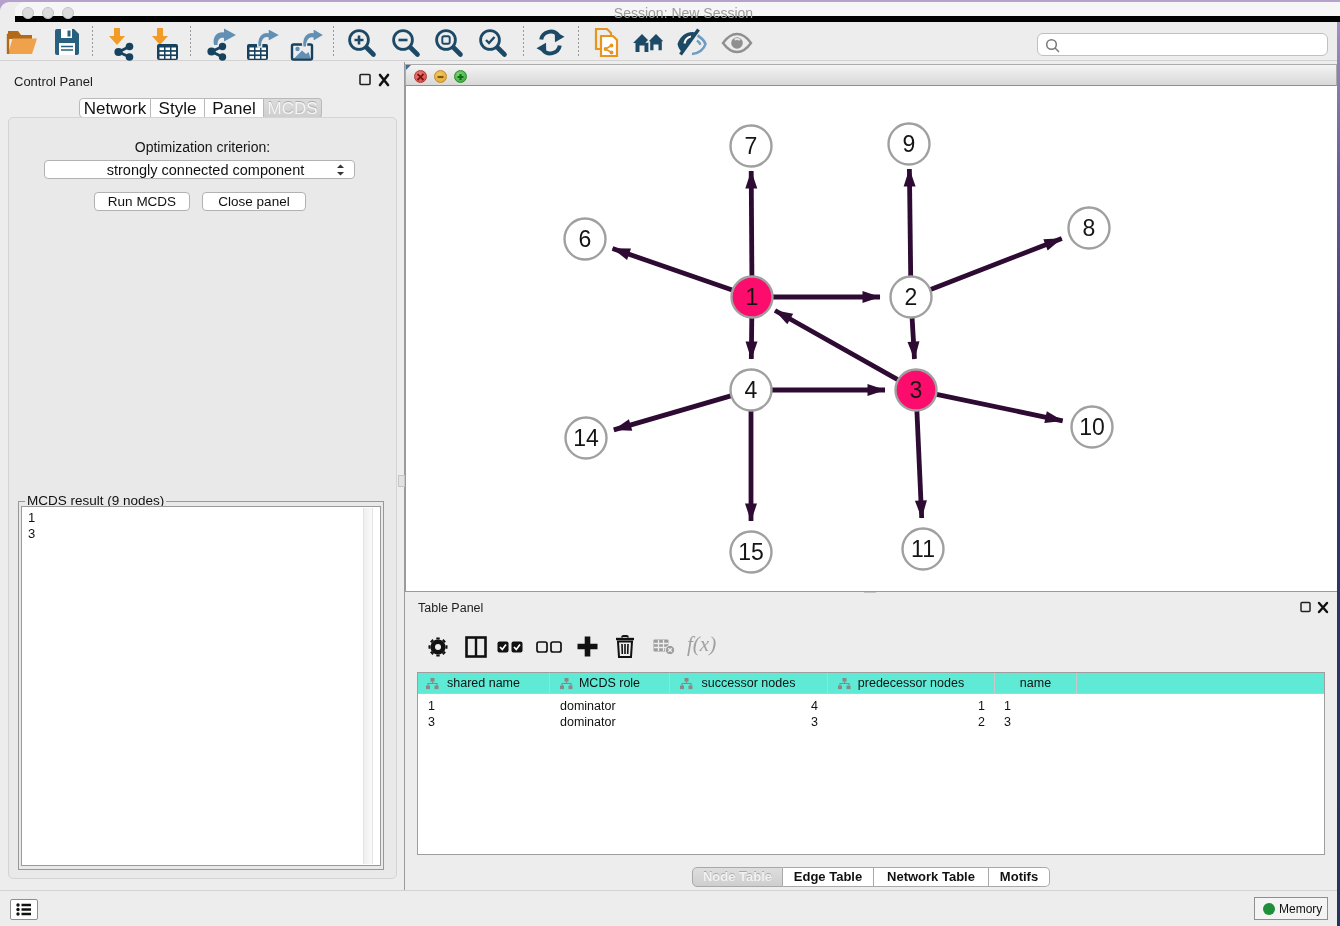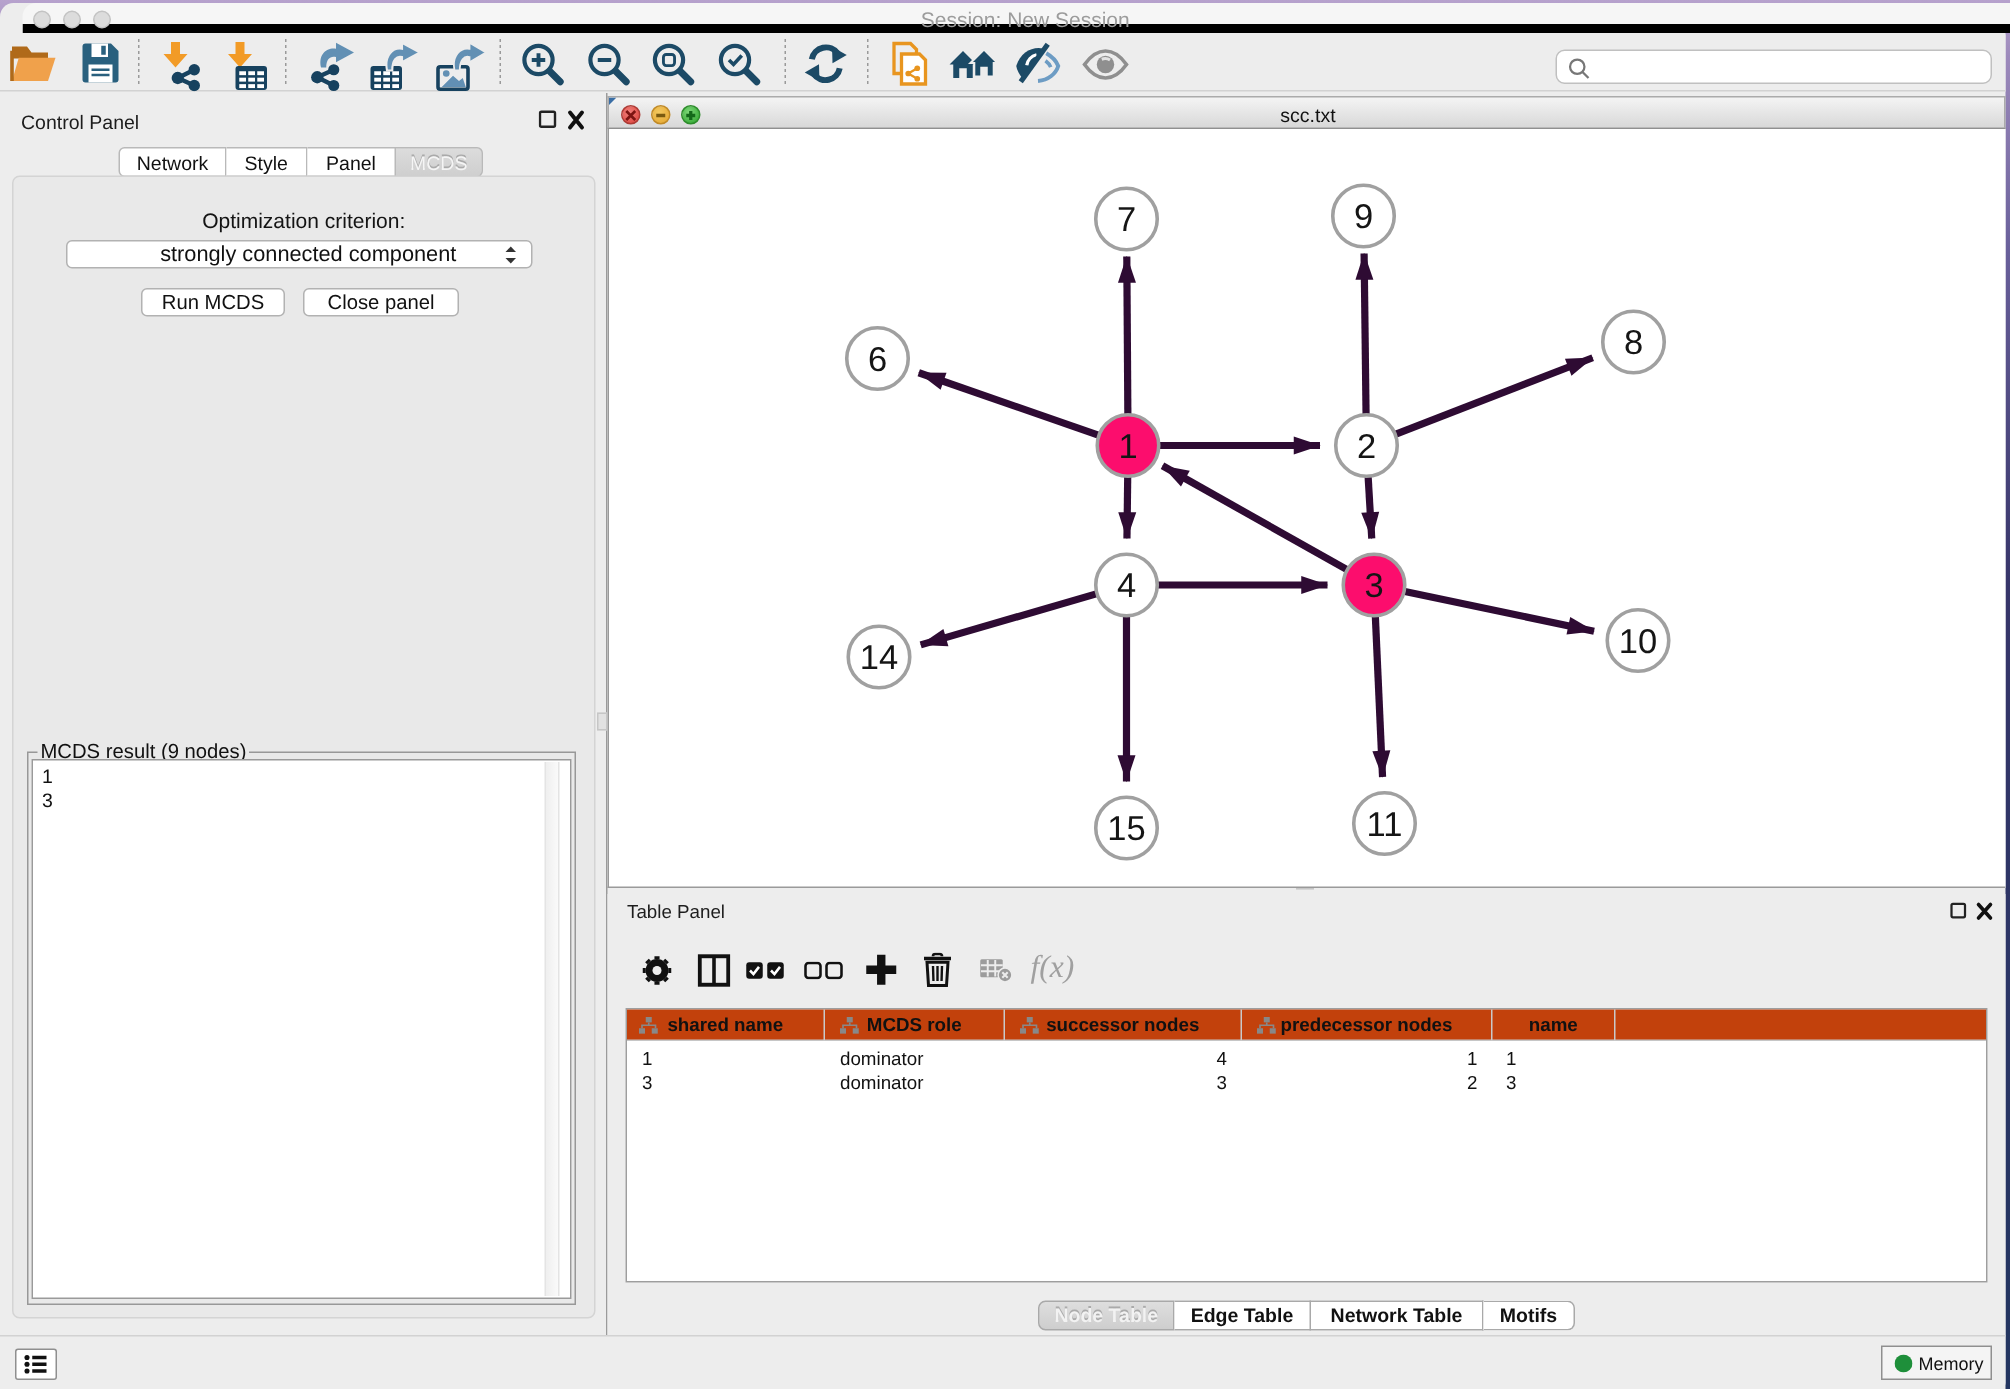--- a/index.html
+++ b/index.html
@@ -27,21 +27,21 @@
   background:#ededed; border-bottom:1px solid #d2d2d2; }
 .tbi { position:absolute; top:4px; }
 .tsep { position:absolute; top:3px; width:1px; height:30px;
   background-image:linear-gradient(#9a9a9a 50%, transparent 50%);
   background-size:1px 4px; }
 #search { position:absolute; left:1037px; top:10px; width:291px; height:23px;
   background:#fff; border:1px solid #c0c0c0; border-radius:6px; }
 
 #cpanel { position:absolute; left:0; top:62px; width:404px; height:828px; background:#ededed; }
 #cp-title { position:absolute; left:14px; top:10px; font-size:13px; color:#1d1d1d; }
-.tab { position:absolute; top:34px; height:20px; font-size:13px; text-align:center;
+.tab { position:absolute; top:34px; height:20px; font-size:17px; text-align:center;
   background:#fff; border:1px solid #b9b9b9; color:#111; line-height:19px; }
 #cp-content { position:absolute; left:8px; top:53px; width:389px; height:762px;
   background:#e9e9e9; border:1px solid #d4d4d4; border-radius:5px; }
 .btn { position:absolute; background:#fff; border:1px solid #b2b2b2; border-radius:4px;
   font-size:13.5px; text-align:center; color:#111; }
 #mcds-fieldset { position:absolute; left:9px; top:383px; width:366px; height:369px;
   border:1px solid #989898; }
 #mcds-legend { position:absolute; left:6px; top:-9px; background:#e9e9e9; padding:0 2px;
   font-size:13.5px; color:#111; white-space:nowrap; }
 #mcds-list { position:absolute; left:2px; top:4px; width:360px; height:360px;
@@ -58,21 +58,21 @@
   font-size:13px; color:#111; }
 #canvas { position:absolute; left:0; top:22px; width:932px; height:506px;
   background:#fff; border-left:1px solid #9a9a9a; border-bottom:1px solid #9a9a9a; }
 
 #tpanel { position:absolute; left:405px; top:594px; width:932px; height:294px; background:#ededed; }
 #tp-title { position:absolute; left:13px; top:5px; font-size:12.5px; color:#1d1d1d; }
 #tp-toolbar { position:absolute; left:12px; top:38px; width:908px; height:40px; }
 #tbl { position:absolute; left:12px; top:76px; width:908px; height:183px;
   background:#fff; border:1px solid #9e9e9e; }
 #tbl-head { position:absolute; left:0; top:0; width:906px; height:21px;
-  background:#c2410c; border-bottom:1px solid #c6c6c6;font-weight:bold; }
+  background:#5eead4; border-bottom:1px solid #c6c6c6; }
 .th { position:absolute; top:0; height:21px; font-size:12.5px; color:#111;
   line-height:21px; text-align:center; border-right:1px solid #c9c9c9; }
 .thi { position:absolute; top:5px; }
 .td { position:absolute; font-size:12.5px; color:#111; height:16px; }
 .btab { position:absolute; top:0; height:20px; border:1px solid #a9a9a9; background:#fff;
   font-size:13px; font-weight:700; color:#111; text-align:center; line-height:18px; }
 
 #statusbar { position:absolute; left:0; top:888px; width:1337px; height:36px;
   background:#ededed; border-top:1px solid #d2d2d2;padding-left:29px; }
 #memory { position:absolute; left:1254px; top:6px; width:74px; height:23px;
@@ -269,21 +269,20 @@
   <div id="netwin">
     <div id="net-titlebar">
       <div class="mac" style="left:8px;background:radial-gradient(circle at 40% 35%,#f0807b,#da3f38);border:1px solid #ad3b35;"></div>
       <div class="mac" style="left:28px;background:radial-gradient(circle at 40% 35%,#f3c960,#e3a42e);border:1px solid #c08a27;"></div>
       <div class="mac" style="left:48px;background:radial-gradient(circle at 40% 35%,#7fd87a,#2aa22a);border:1px solid #2d8c2b;"></div>
       <svg class="abs" style="left:8px;top:8px;" width="57" height="8" viewBox="0 0 57 8">
         <path d="M3.5 1 L9.5 7 M9.5 1 L3.5 7" stroke="#7c1512" stroke-width="1.8"></path>
         <path d="M23.5 4 L29.5 4" stroke="#7a5a10" stroke-width="2.2"></path>
         <path d="M43.5 4 L49.5 4 M46.5 1 L46.5 7" stroke="#14691a" stroke-width="2.2"></path>
       </svg>
-      <div id="net-title">scc.txt</div>
       <svg class="abs" style="left:0;top:0;" width="5" height="5">
           <path d="M0 0 L5 0 L0 5 Z" fill="#3a6ea5"></path>
         </svg>
     </div>
     <div id="canvas">
       <svg width="931" height="505" viewBox="0 0 931 505">
         <defs>
           <marker id="arr" viewBox="0 0 19 13" refX="18" refY="6.5" markerWidth="19" markerHeight="13" orient="auto" markerUnits="userSpaceOnUse">
             <path d="M0.5 0.5 L18.5 6.5 L0.5 12.5 Z" fill="#2e0b33"></path>
           </marker>

